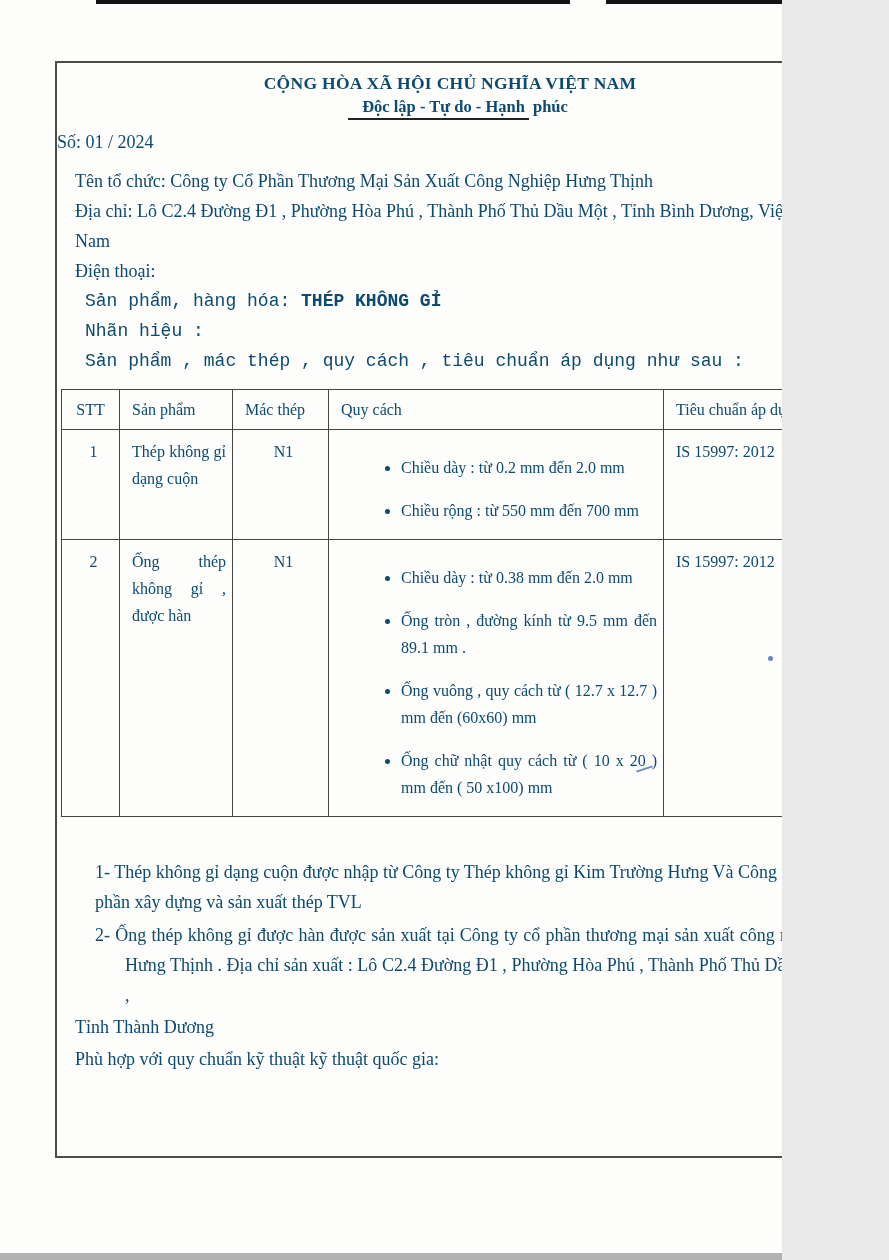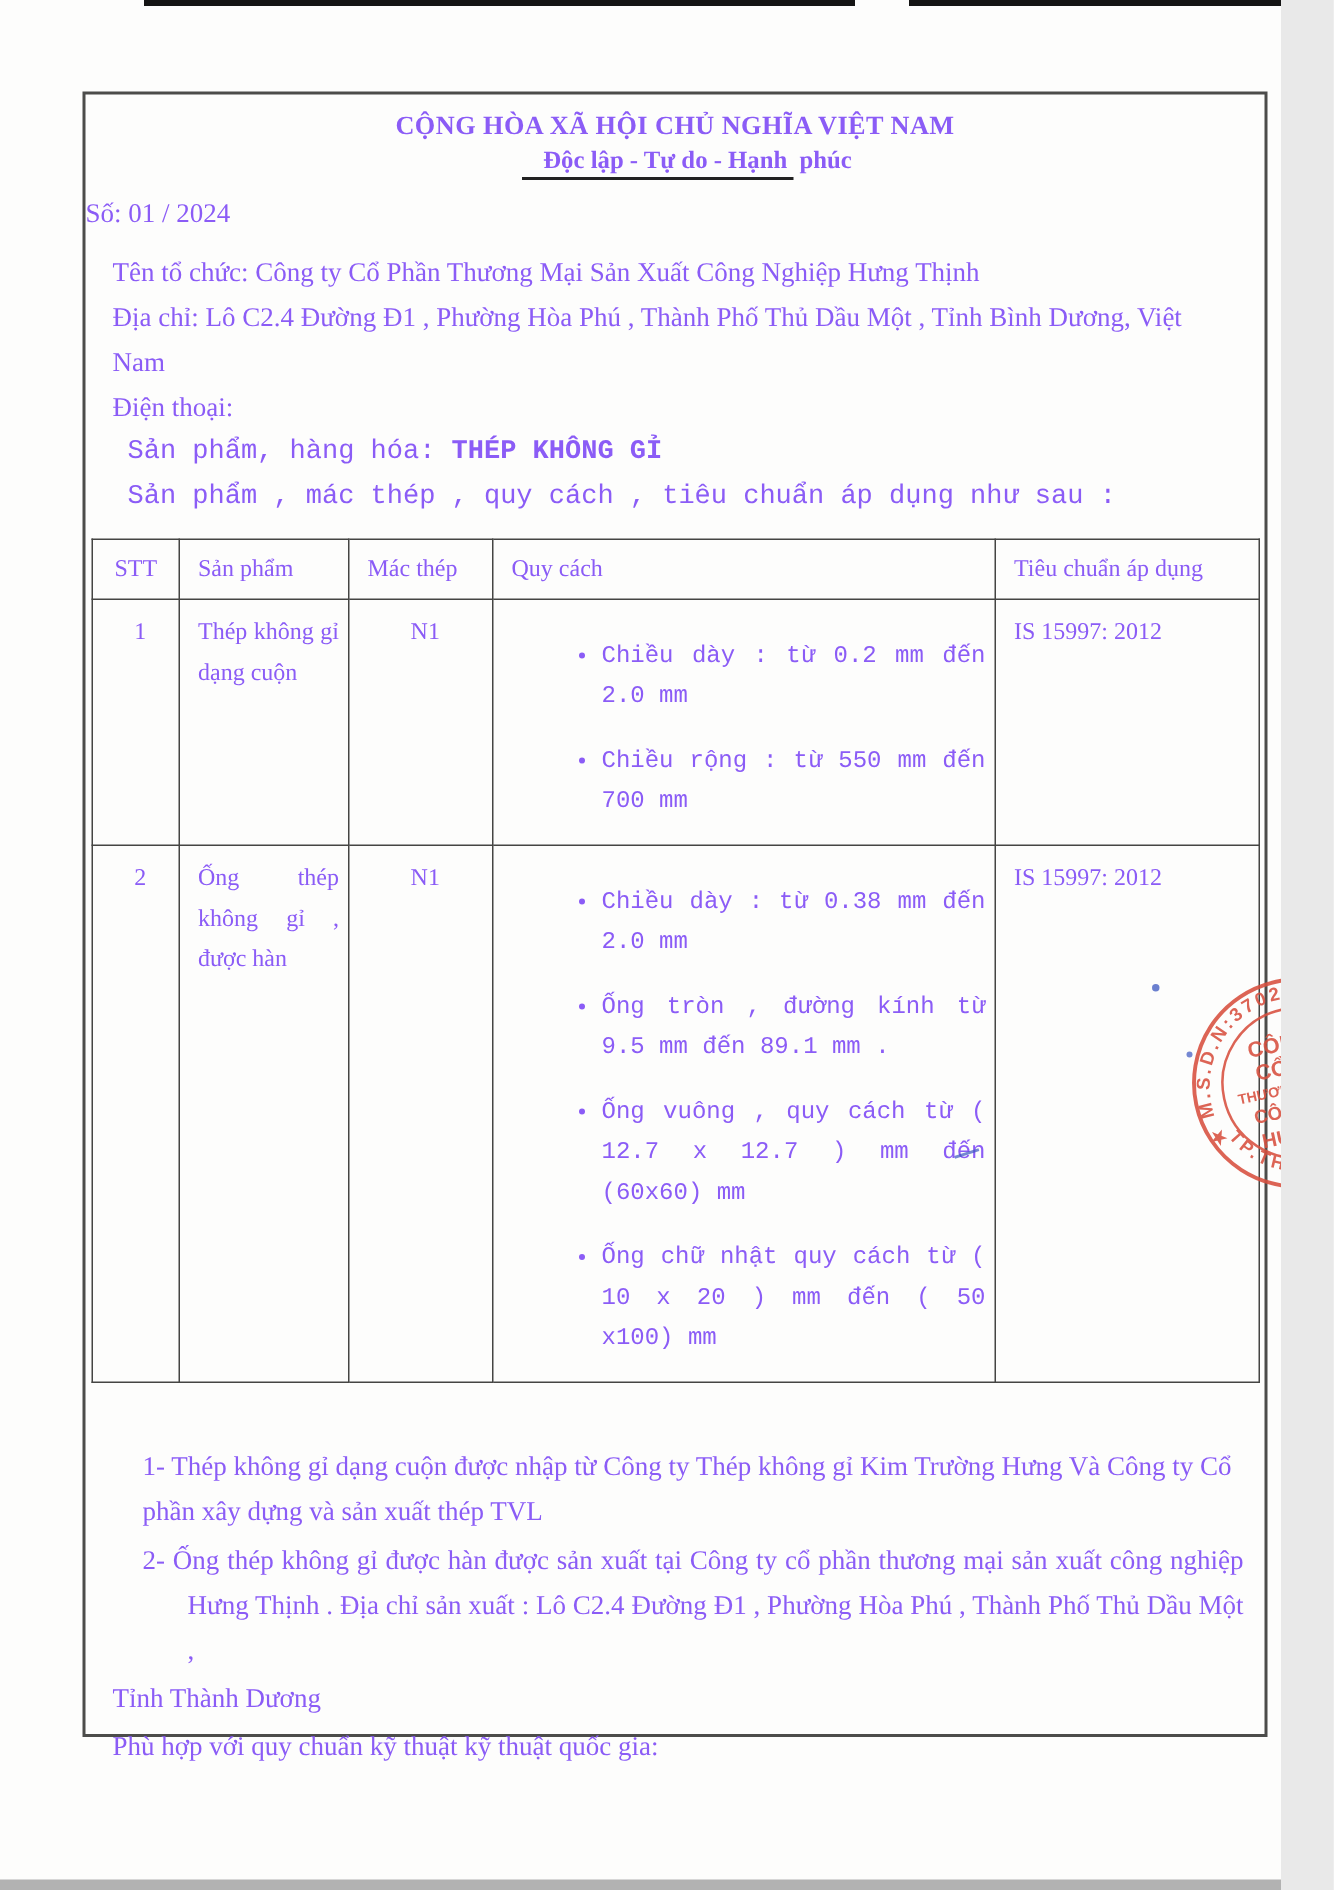--- a/index.html
+++ b/index.html
@@ -1,17 +1,17 @@
 <!DOCTYPE html>
 <html><head>
 <meta charset="utf-8">
 <style>
   html,body{margin:0;padding:0;background:#e9e9e9;}
-  .page{position:relative;width:854px;height:1260px;background:#fdfdfc;overflow:hidden;
-        font-family:"Liberation Serif","DejaVu Serif",serif;color:#8b5cf6;}
+  .page{position:relative;width:782px;height:1260px;background:#fdfdfc;overflow:hidden;
+        font-family:"Liberation Serif","DejaVu Serif",serif;color:#0c4a6e;}
   
   .top-line{position:absolute;top:0;height:4px;background:#141414;z-index:6;}
   .top-line.seg1{left:96px;width:474px;}
   .top-line.seg2{left:606px;width:283px;}
   .right-strip{position:absolute;left:877px;top:6px;width:12px;height:1246px;z-index:5;
                background:linear-gradient(180deg,#403d38 0%,#2e2c29 50%,#3a3833 100%);
                border-radius:0 0 0 4px;}
   .bottom-strip{position:absolute;left:0;top:1253px;width:889px;height:7px;background:#b2b2b2;z-index:6;}
   
   .frame{position:absolute;left:55px;top:61px;width:790px;height:1097px;
@@ -34,21 +34,21 @@
              font-size:16px;}
   table.spec th,table.spec td{border:1.7px solid #454543;box-sizing:border-box;}
   table.spec th{font-weight:normal;height:40px;text-align:left;padding:0 6px 0 12px;vertical-align:middle;}
   table.spec th.c{text-align:center;padding:0 2px;}
   table.spec td{vertical-align:top;padding:8px 6px 4px 12px;line-height:27px;}
   td.cell-stt{text-align:center;padding-left:2px;}
   td.cell-sp{text-align:justify;padding-right:10px;}
   td.cell-mt{text-align:center;padding-left:2px;}
   td.cell-qc{padding:2px 12px 2px 0;}
   td.cell-qc ul{margin:6px 0 0;padding-left:60px;}
-  td.cell-qc li{margin:16px 0 11px;text-align:justify;line-height:27px;font-family:Liberation Mono, monospace;}
+  td.cell-qc li{margin:16px 0 11px;text-align:justify;line-height:27px;}
   tr.r1{height:95px;} tr.r2{height:236px;}
   
   .notes{margin-top:40px;}
   .note1{margin:0 16px 0 38px;font-size:18px;line-height:30px;}
   .note2{margin:3px 14px 0 68px;text-indent:-30px;font-size:18px;line-height:30px;text-align:justify;}
   .province,.conform{margin:2px 18px 0;font-size:18px;line-height:30px;}
   .regulation{margin:2px 14px 0 6px;text-indent:30px;font-size:18px;line-height:30px;text-align:justify;}
   
   .seal{position:absolute;left:765px;top:622px;width:200px;height:200px;z-index:3;opacity:.88;}
   
@@ -70,20 +70,21 @@
     <p class="nat-title">CỘNG HÒA XÃ HỘI CHỦ NGHĨA VIỆT NAM</p>
     <p class="motto-wrap"><span class="motto-underlined">Độc lập - Tự do - Hạnh</span><span class="motto-tail"> phúc</span></p>
 
     <p class="doc-number">Số: 01 / 2024</p>
 
     <div class="info">
       <p>Tên tổ chức: Công ty Cổ Phần Thương Mại Sản Xuất Công Nghiệp Hưng Thịnh</p>
       <p>Địa chỉ: Lô C2.4 Đường Đ1 , Phường Hòa Phú , Thành Phố Thủ Dầu Một , Tỉnh Bình Dương, Việt Nam</p>
       <p>Điện thoại:</p>
       <p class="indent"><span>Sản phẩm, hàng hóa: </span><span class="bold">THÉP KHÔNG GỈ</span></p>
+      <p class="indent">Nhãn hiệu :</p>
       <p class="indent">Sản phẩm , mác thép , quy cách , tiêu chuẩn áp dụng như sau :</p>
     </div>
 
     <table class="spec">
       <colgroup>
         <col style="width:58px">
           <col style="width:113px">
           <col style="width:96px">
         <col style="width:335px">
           <col style="width:176px">

